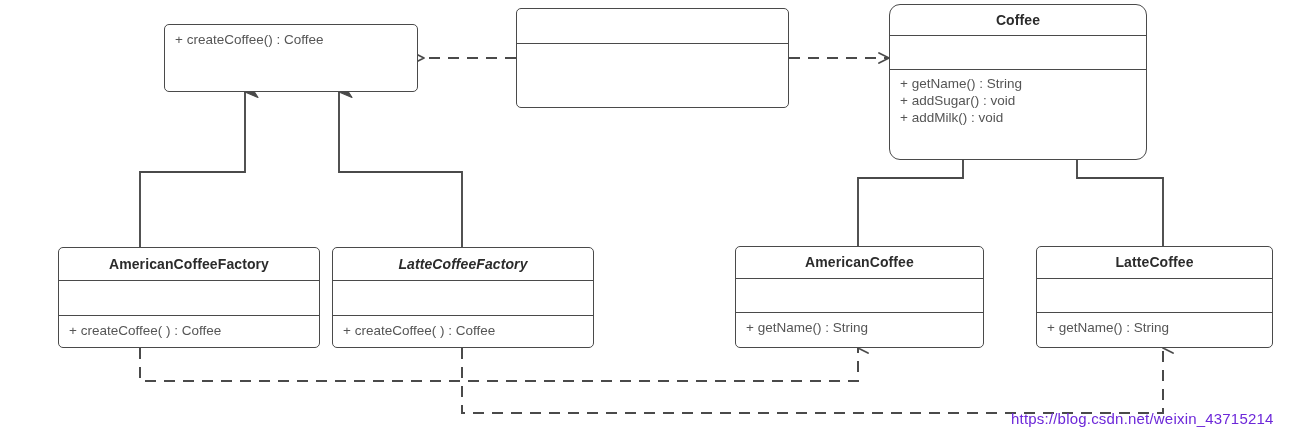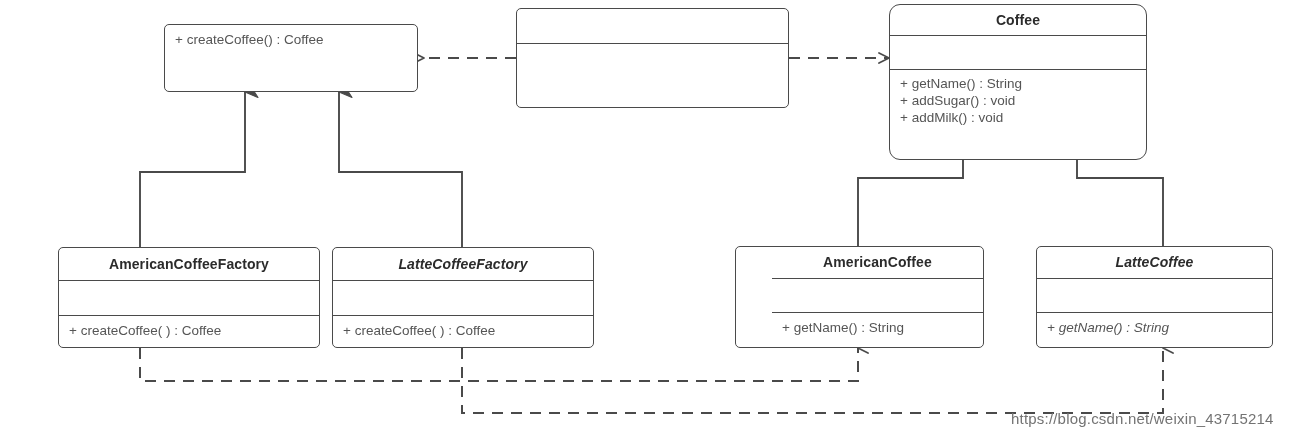--- a/index.html
+++ b/index.html
@@ -71,21 +71,21 @@
     font-weight: normal;
   }
   .member {
     color: #555555;
     font-size: 13.5px;
     line-height: 17px;
     white-space: nowrap;
   }
   .watermark {
     position: absolute;
-    color: #737373;
+    color: #6d28d9;
     font-size: 15px;
     white-space: nowrap;
     z-index: 2;
     letter-spacing: 0.2px;
   }
 </style>
 </head>
 <body>
 
 <div id="diagram-root">
@@ -177,31 +177,31 @@
   <div class="uml-class" style="left:332px; top:247px; width:262px; height:101px;">
     <div class="compartment c-header" style="height:33px;font-style:italic;">
       <div class="cls-name">LatteCoffeeFactory</div>
     </div>
     <div class="compartment c-attrs" style="height:35px;"></div>
     <div class="compartment c-methods last">
       <div class="member">+ createCoffee( ) : Coffee</div>
     </div>
   </div>
 
-  <div class="uml-class" style="left:735px; top:246px; width:249px; height:102px;padding-left:36px;">
+  <div class="uml-class" style="left:735px; top:246px; width:249px; height:102px;">
     <div class="compartment c-header" style="height:32px;">
       <div class="cls-name">AmericanCoffee</div>
     </div>
     <div class="compartment c-attrs" style="height:34px;"></div>
     <div class="compartment c-methods last">
       <div class="member">+ getName() : String</div>
     </div>
   </div>
 
-  <div class="uml-class" style="left:1036px; top:246px; width:237px; height:102px;font-style:italic;">
+  <div class="uml-class" style="left:1036px; top:246px; width:237px; height:102px;">
     <div class="compartment c-header" style="height:32px;">
       <div class="cls-name">LatteCoffee</div>
     </div>
     <div class="compartment c-attrs" style="height:34px;"></div>
     <div class="compartment c-methods last">
       <div class="member">+ getName() : String</div>
     </div>
   </div>
 
   <div class="watermark" style="left:1011px; top:410px;">https://blog.csdn.net/weixin_43715214</div>

